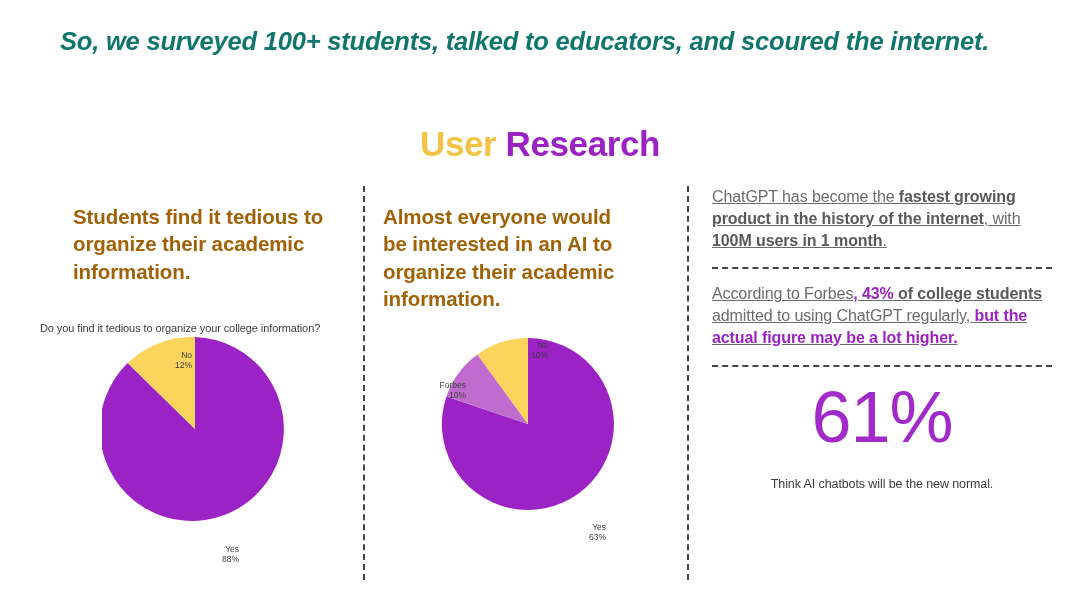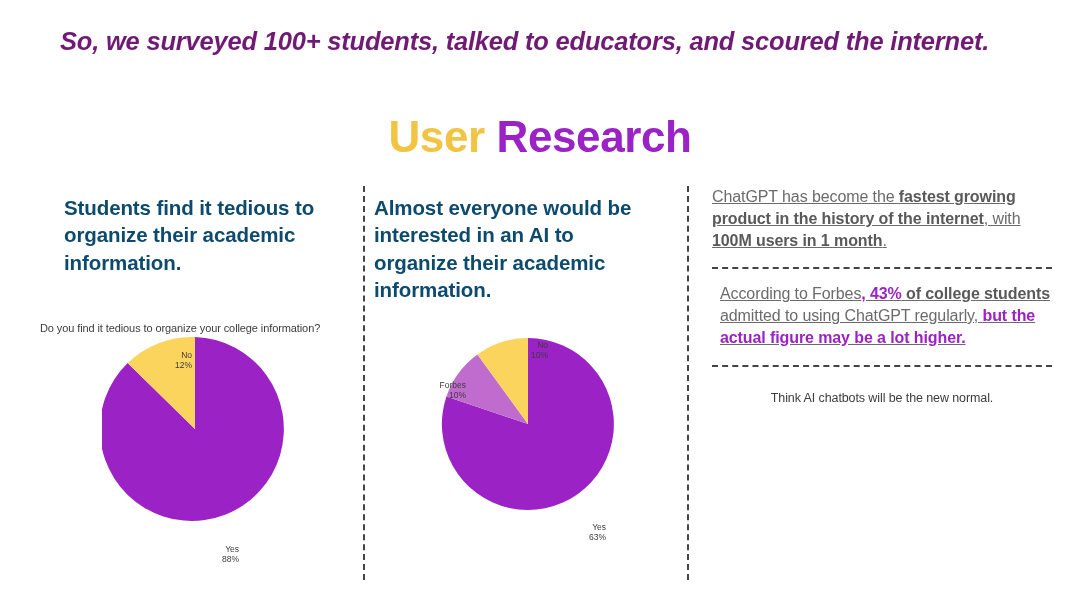--- a/index.html
+++ b/index.html
@@ -20,31 +20,31 @@
   #intro-line {
     position: absolute;
     left: 60px;
     top: 24px;
     width: 960px;
     font-size: 25.5px;
     font-style: italic;
     font-weight: 700;
     line-height: 1.35;
     letter-spacing: -0.2px;
-    color: #701a75;
+    color: #0f766e;
   }
 
   
   #section-title {
     position: absolute;
     left: 0;
-    top: 112px;
+    top: 124px;
     width: 1080px;
     text-align: center;
-    font-size: 44px;
+    font-size: 35px;
     font-weight: 700;
     letter-spacing: -0.4px;
   }
   #section-title .word-user { color: #f2c443; }
   #section-title .word-research { color: #9b22c4; }
 
   
   .v-divider {
     position: absolute;
     top: 186px;
@@ -61,23 +61,23 @@
     top: 186px;
   }
   #column-left   { left: 56px;  width: 290px; }
   #column-middle { left: 366px; width: 290px; }
   #column-right  { left: 712px; width: 340px; }
 
   .col-heading {
     font-size: 20.5px;
     font-weight: 700;
     line-height: 1.33;
-    color: #0c4a6e;
-    letter-spacing: -0.1px;
-    margin: 8px;
+    color: #a16207;
+    letter-spacing: -0.1px;
+    margin: 17px;
   }
 
   
   .chart-block { position: absolute; }
   #chart-block-left   { left: 40px;  top: 322px; width: 310px; }
   #chart-block-middle { left: 378px; top: 336px; width: 300px; }
 
   .chart-caption {
     font-size: 11px;
     color: #3c3c3c;
@@ -117,21 +117,21 @@
     text-decoration: underline;
   }
   .fact-text b { color: #595959; font-weight: 700; }
   .fact-text .purple { color: #9b22c4; font-weight: 700; }
 
   .h-divider {
     height: 0;
     border-top: 2px dashed #444444;
     margin: 16px 0 14px 0;
   }
-  #fact-2 { margin-top: 2px; margin-left: 8px; }
+  #fact-2 { margin-top: 2px; }
 
   #stat-block { text-align: center; margin-top: 8px; }
   #stat-number {
     font-size: 72px;
     font-weight: 400;
     color: #a22ac9;
     line-height: 1.0;
     letter-spacing: -1px;
   }
   #stat-caption {
@@ -212,16 +212,17 @@
 
   <p class="fact-text" id="fact-1"><span>ChatGPT has become the </span><b>fastest growing product in the history of the internet</b><span>, with </span><b>100M users in 1 month</b><span>.</span></p>
 
   <div class="h-divider"></div>
 
   <p class="fact-text" id="fact-2"><span>According to Forbes</span><span class="purple">, 43%</span><b> of college students</b><span> admitted to using ChatGPT regularly, </span><span class="purple">but the actual figure may be a lot higher.</span></p>
 
   <div class="h-divider"></div>
 
   <div id="stat-block">
+    <div id="stat-number">61%</div>
     <div id="stat-caption">Think AI chatbots will be the new normal.</div>
   </div>
 
 </div>
 
 </body></html>

